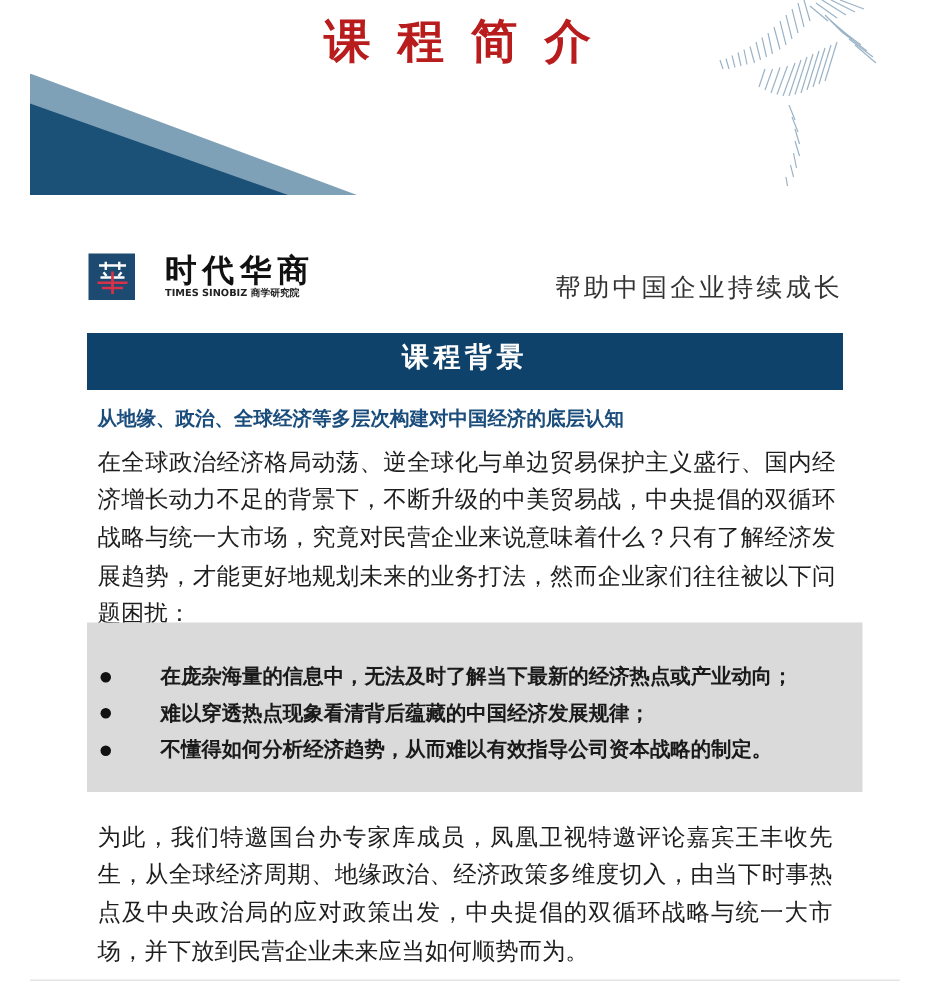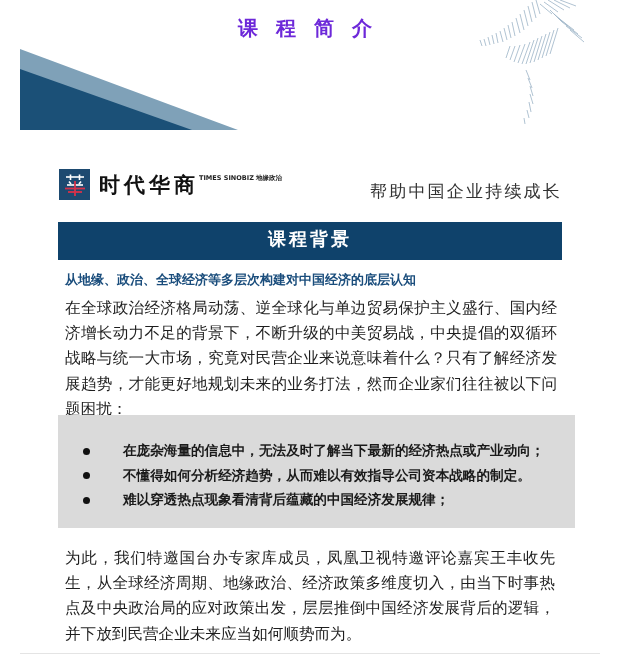--- a/index.html
+++ b/index.html
@@ -14,23 +14,23 @@
       overflow: hidden;
       font-family: "DejaVu Sans", "Liberation Sans", sans-serif;
       color: #222222;
     }
     .page-title {
       position: absolute;
       left: 0;
       width: 610px;
       top: 6px;
       text-align: center;
-      font-size: 20px;
-      font-weight: bold;
-      color: #6d28d9;
+      font-size: 31px;
+      font-weight: bold;
+      color: #b91c1c;
       letter-spacing: 18px;
       line-height: 44px;
       padding-left: 18px;
       box-sizing: border-box;
     }
     .triangle-deco {
       position: absolute;
       left: 20px;
       top: 49px;
       width: 218px;
@@ -52,23 +52,23 @@
     }
     .logo-mark {
       width: 31px;
       height: 31px;
       background: #1d4a70;
       display: flex;
       align-items: center;
       justify-content: center;
     }
     .logo-text {
-      margin-left: 9px;
-      display: flex;
-      flex-direction: row;
+      margin-left: 20px;
+      display: flex;
+      flex-direction: column;
     }
     .logo-name {
       font-size: 21px;
       font-weight: bold;
       color: #111111;
       letter-spacing: 4px;
       line-height: 22px;
     }
     .logo-sub {
       font-size: 6.5px;
@@ -127,21 +127,21 @@
       top: 415px;
       width: 517px;
       height: 113px;
       background: #dadada;
     }
     .issues-list {
       list-style: none;
       margin: 0;
       padding: 0;
       position: absolute;
-      left: 16px;
+      left: 0;
       top: 24px;
       width: 100%;
     }
     .issue-item {
       display: flex;
       align-items: center;
       height: 24.5px;
     }
     .issue-bullet {
       width: 7px;
@@ -244,44 +244,44 @@
       </g>
       <g stroke="#d7324a" stroke-width="1.8" fill="none">
         <line x1="2" y1="15.5" x2="22" y2="15.5"></line>
         <line x1="12" y1="8" x2="12" y2="23"></line>
         <line x1="5" y1="19" x2="19" y2="19"></line>
       </g>
     </svg>
   </div>
   <div class="logo-text">
     <span class="logo-name">时代华商</span>
-    <span class="logo-sub">TIMES SINOBIZ 地缘政治</span>
+    <span class="logo-sub">TIMES SINOBIZ 商学研究院</span>
   </div>
 </div>
 
 <div class="tagline">帮助中国企业持续成长</div>
 
 <div class="section-banner">课程背景</div>
 
 <div class="section-heading">从地缘、政治、全球经济等多层次构建对中国经济的底层认知</div>
 
 <p class="para para-intro">在全球政治经济格局动荡、逆全球化与单边贸易保护主义盛行、国内经济增长动力不足的背景下，不断升级的中美贸易战，中央提倡的双循环战略与统一大市场，究竟对民营企业来说意味着什么？只有了解经济发展趋势，才能更好地规划未来的业务打法，然而企业家们往往被以下问题困扰：</p>
 
 <div class="issues-box">
   <ul class="issues-list">
     <li class="issue-item">
       <span class="issue-bullet"></span>
       <span class="issue-text">在庞杂海量的信息中，无法及时了解当下最新的经济热点或产业动向；</span>
     </li>
     <li class="issue-item">
       <span class="issue-bullet"></span>
-      <span class="issue-text">不懂得如何分析经济趋势，从而难以有效指导公司资本战略的制定。</span>
+      <span class="issue-text">难以穿透热点现象看清背后蕴藏的中国经济发展规律；</span>
     </li>
     <li class="issue-item">
       <span class="issue-bullet"></span>
-      <span class="issue-text">难以穿透热点现象看清背后蕴藏的中国经济发展规律；</span>
+      <span class="issue-text">不懂得如何分析经济趋势，从而难以有效指导公司资本战略的制定。</span>
     </li>
   </ul>
 </div>
 
-<p class="para para-closing">为此，我们特邀国台办专家库成员，凤凰卫视特邀评论嘉宾王丰收先生，从全球经济周期、地缘政治、经济政策多维度切入，由当下时事热点及中央政治局的应对政策出发，层层推倒中国经济发展背后的逻辑，并下放到民营企业未来应当如何顺势而为。</p>
+<p class="para para-closing">为此，我们特邀国台办专家库成员，凤凰卫视特邀评论嘉宾王丰收先生，从全球经济周期、地缘政治、经济政策多维度切入，由当下时事热点及中央政治局的应对政策出发，中央提倡的双循环战略与统一大市场，并下放到民营企业未来应当如何顺势而为。</p>
 
 <div class="bottom-rule"></div>
 
 </body></html>

